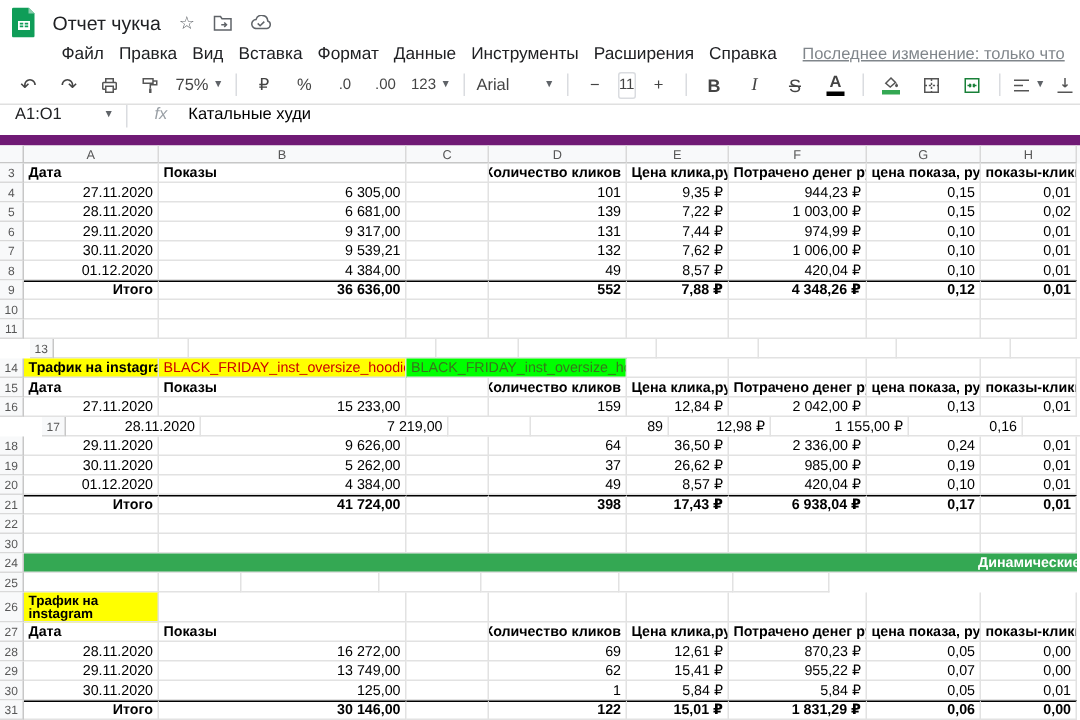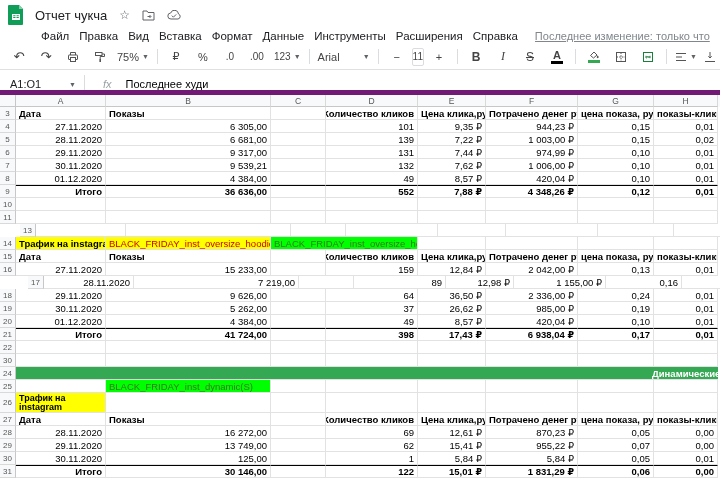--- a/index.html
+++ b/index.html
@@ -26,21 +26,21 @@
   .caret{font-size:7px;color:#5f6368;margin-left:3px;}
   .arrowglyph{font-size:13px;color:#444;}
   .bold-btn{font-weight:bold;font-size:12px;}
   .italic-btn{font-style:italic;font-size:12px;font-family:"Liberation Serif",serif;}
   .strike-btn{text-decoration:line-through;font-size:12px;}
   .letter-btn{display:flex;flex-direction:column;align-items:center;line-height:10px;font-size:11px;font-weight:bold;}
   .colorbar{width:12px;height:3px;margin-top:1px;}
   .num-fmt{font-size:10px;color:#444;}
   .sizebox{border:1px solid #dadce0;border-radius:2px;width:22px;height:16px;display:flex;align-items:center;justify-content:center;font-size:10px;margin:0 1px;}
   
-  .formulabar{height:20px;display:flex;align-items:flex-end;border-bottom:5px solid #701a75;font-size:11px;}
+  .formulabar{height:20px;display:flex;align-items:flex-start;border-bottom:7px solid #701a75;font-size:11px;}
   .namebox{width:66px;padding:0 4px 0 10px;display:flex;align-items:center;justify-content:space-between;color:#202124;flex:none;}
   .fx{color:#9aa0a6;font-style:italic;margin:0 14px;font-size:11px;flex:none;}
   .formula-value{font-size:11px;color:#000;white-space:nowrap;}
   
   .colhdrs{display:flex;height:12px;background:#f8f9fa;}
   .corner{width:16px;flex:none;border-right:1px solid #c7c7c7;border-bottom:1px solid #c7c7c7;background:#f8f9fa;box-sizing:border-box;}
   .colhdr{font-size:8.5px;color:#575757;display:flex;align-items:center;justify-content:center;
           border-right:1px solid #d9d9d9;border-bottom:1px solid #c7c7c7;box-sizing:border-box;flex:none;}
   .row{display:flex;}
   .rownum{width:16px;flex:none;background:#f8f9fa;border-right:1px solid #c7c7c7;border-bottom:1px solid #d9d9d9;
@@ -183,21 +183,21 @@
 
 </div>
 
 <div class="formulabar">
   <div class="namebox">
     <span>A1:O1</span>
     <span class="caret">▼</span>
   </div>
   <div class="sep"></div>
   <span class="fx">fx</span>
-  <div class="formula-value">Последнее худи</div>
+  <div class="formula-value">Катальные худи</div>
 </div>
 
 <div class="sheet">
   <div class="colhdrs">
     <div class="corner"></div>
   <div class="colhdr" style="width: 90px;">A</div>
       <div class="colhdr" style="width: 165px;">B</div>
       <div class="colhdr" style="width: 55px;">C</div>
       <div class="colhdr" style="width: 92px;">D</div>
       <div class="colhdr" style="width: 68px;">E</div>
@@ -427,21 +427,20 @@
       </div>
       <div class="row" style="height: 13px;">
         <div class="rownum">24</div>
         <div class="cell banner" style="width: 702px;">
           <span style="margin-left: 636px;">Динамические</span>
         </div>
       </div>
       <div class="row" style="height: 13px;">
         <div class="rownum">25</div>
         <div class="cell" style="width: 90px;"></div>
-        <div class="cell grn grnt" style="width: 165px;">BLACK_FRIDAY_inst_dynamic(S)</div>
         <div class="cell" style="width: 55px;"></div>
         <div class="cell" style="width: 92px;"></div>
         <div class="cell" style="width: 68px;"></div>
         <div class="cell" style="width: 92px;"></div>
         <div class="cell" style="width: 76px;"></div>
         <div class="cell" style="width: 64px;"></div>
       </div>
       <div class="row" style="height: 20px;">
         <div class="rownum">26</div>
         <div class="cell b ylw wrap" style="width: 90px;">Трафик на instagram</div>

